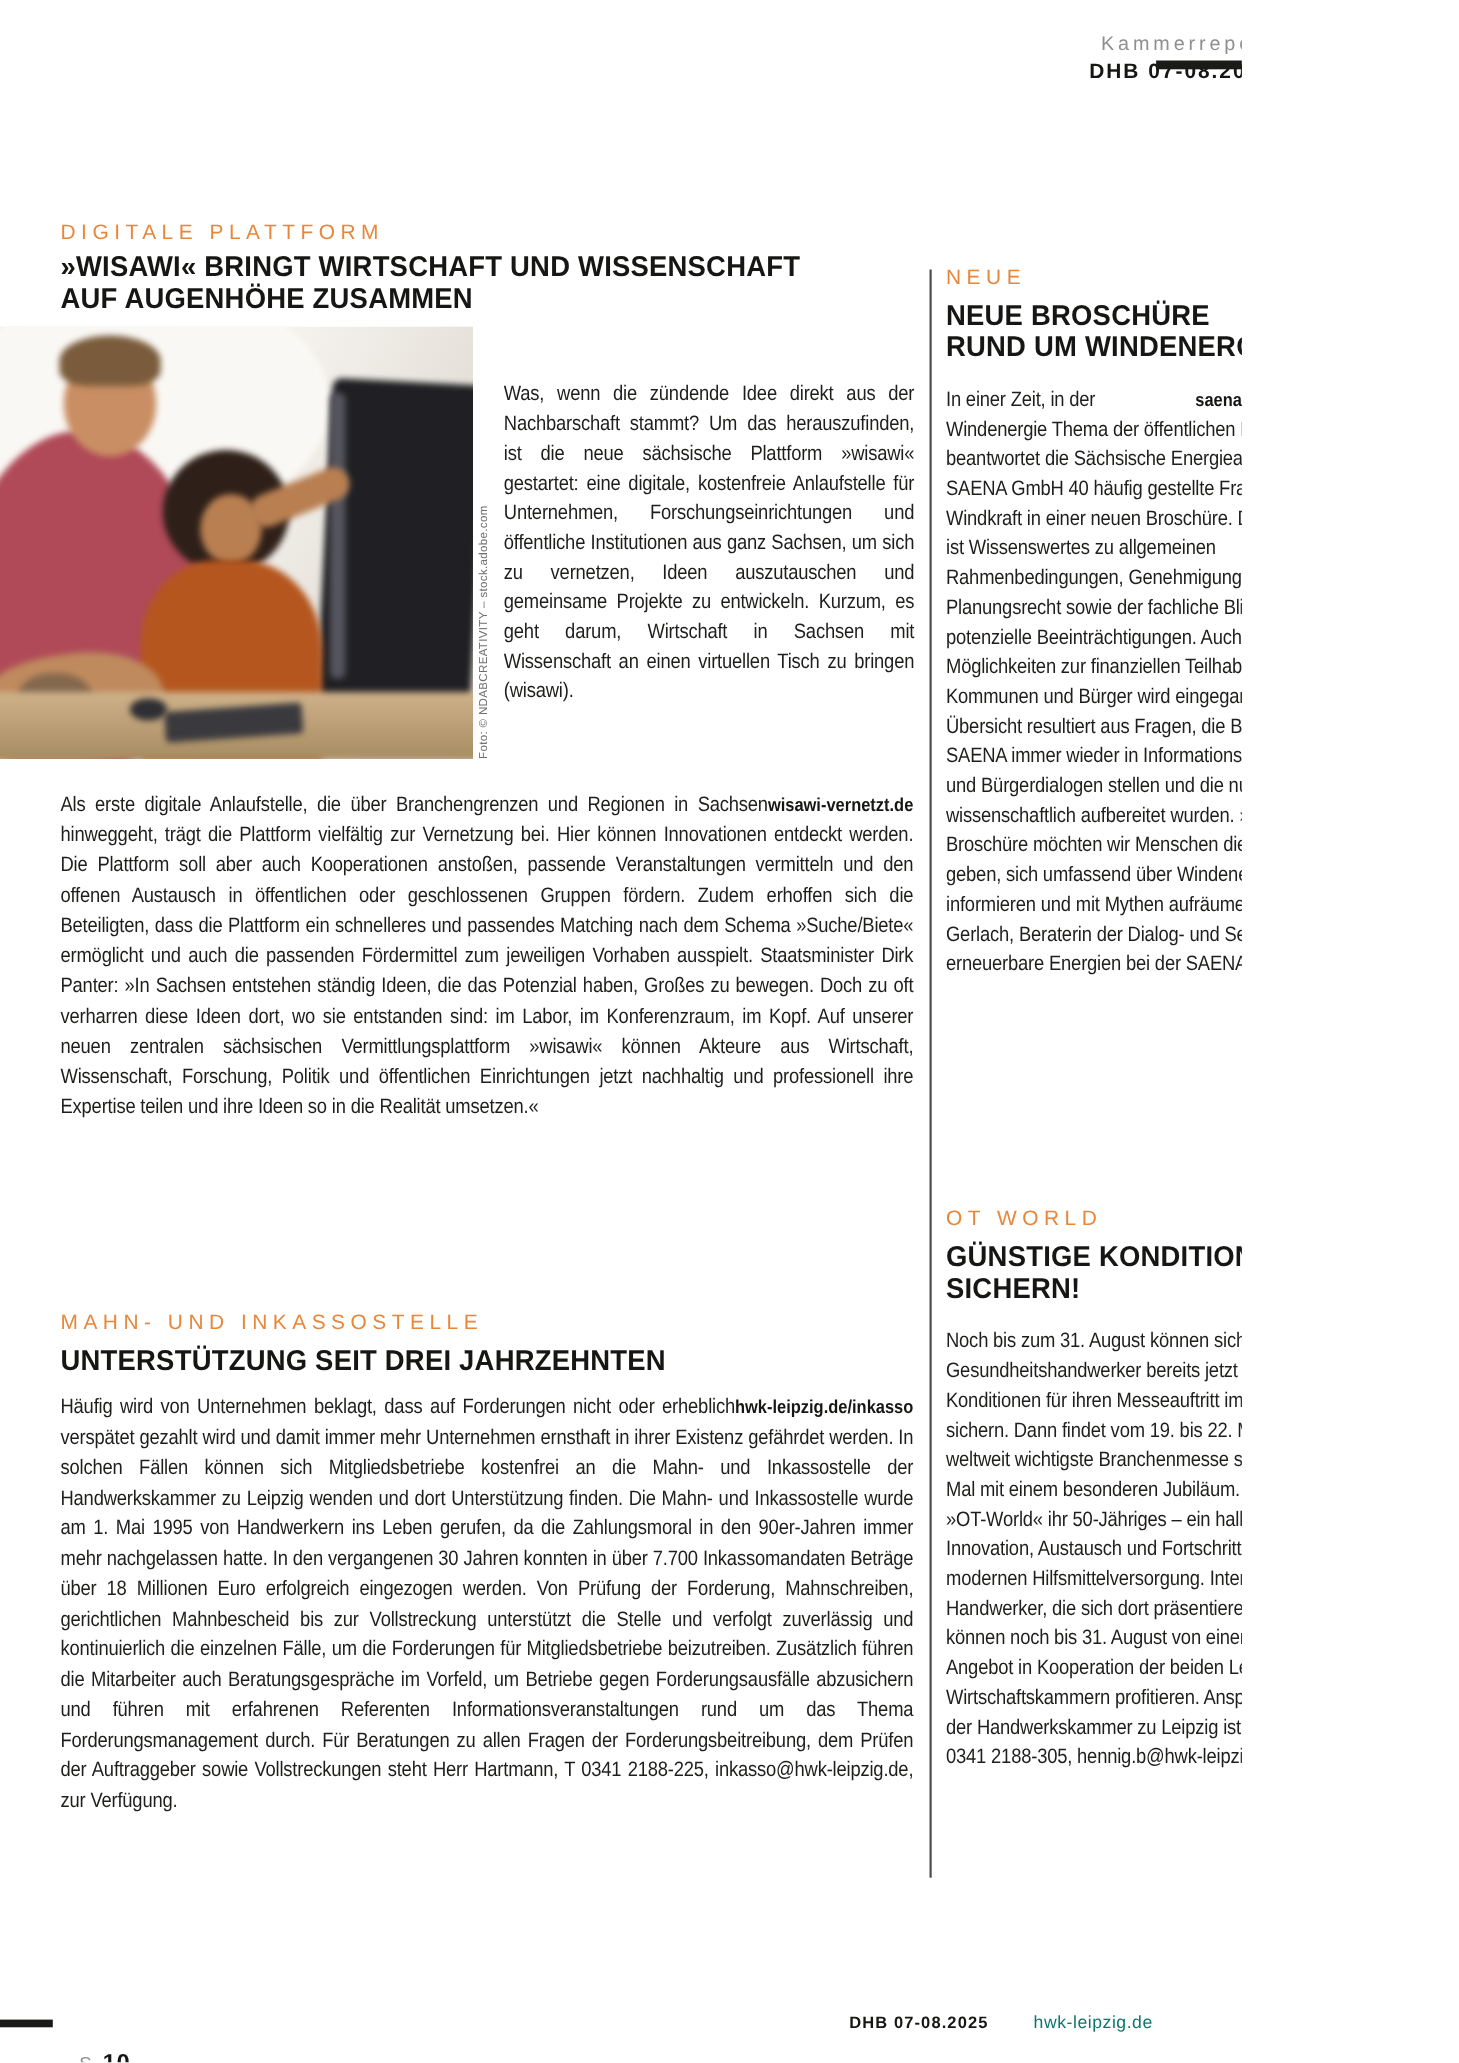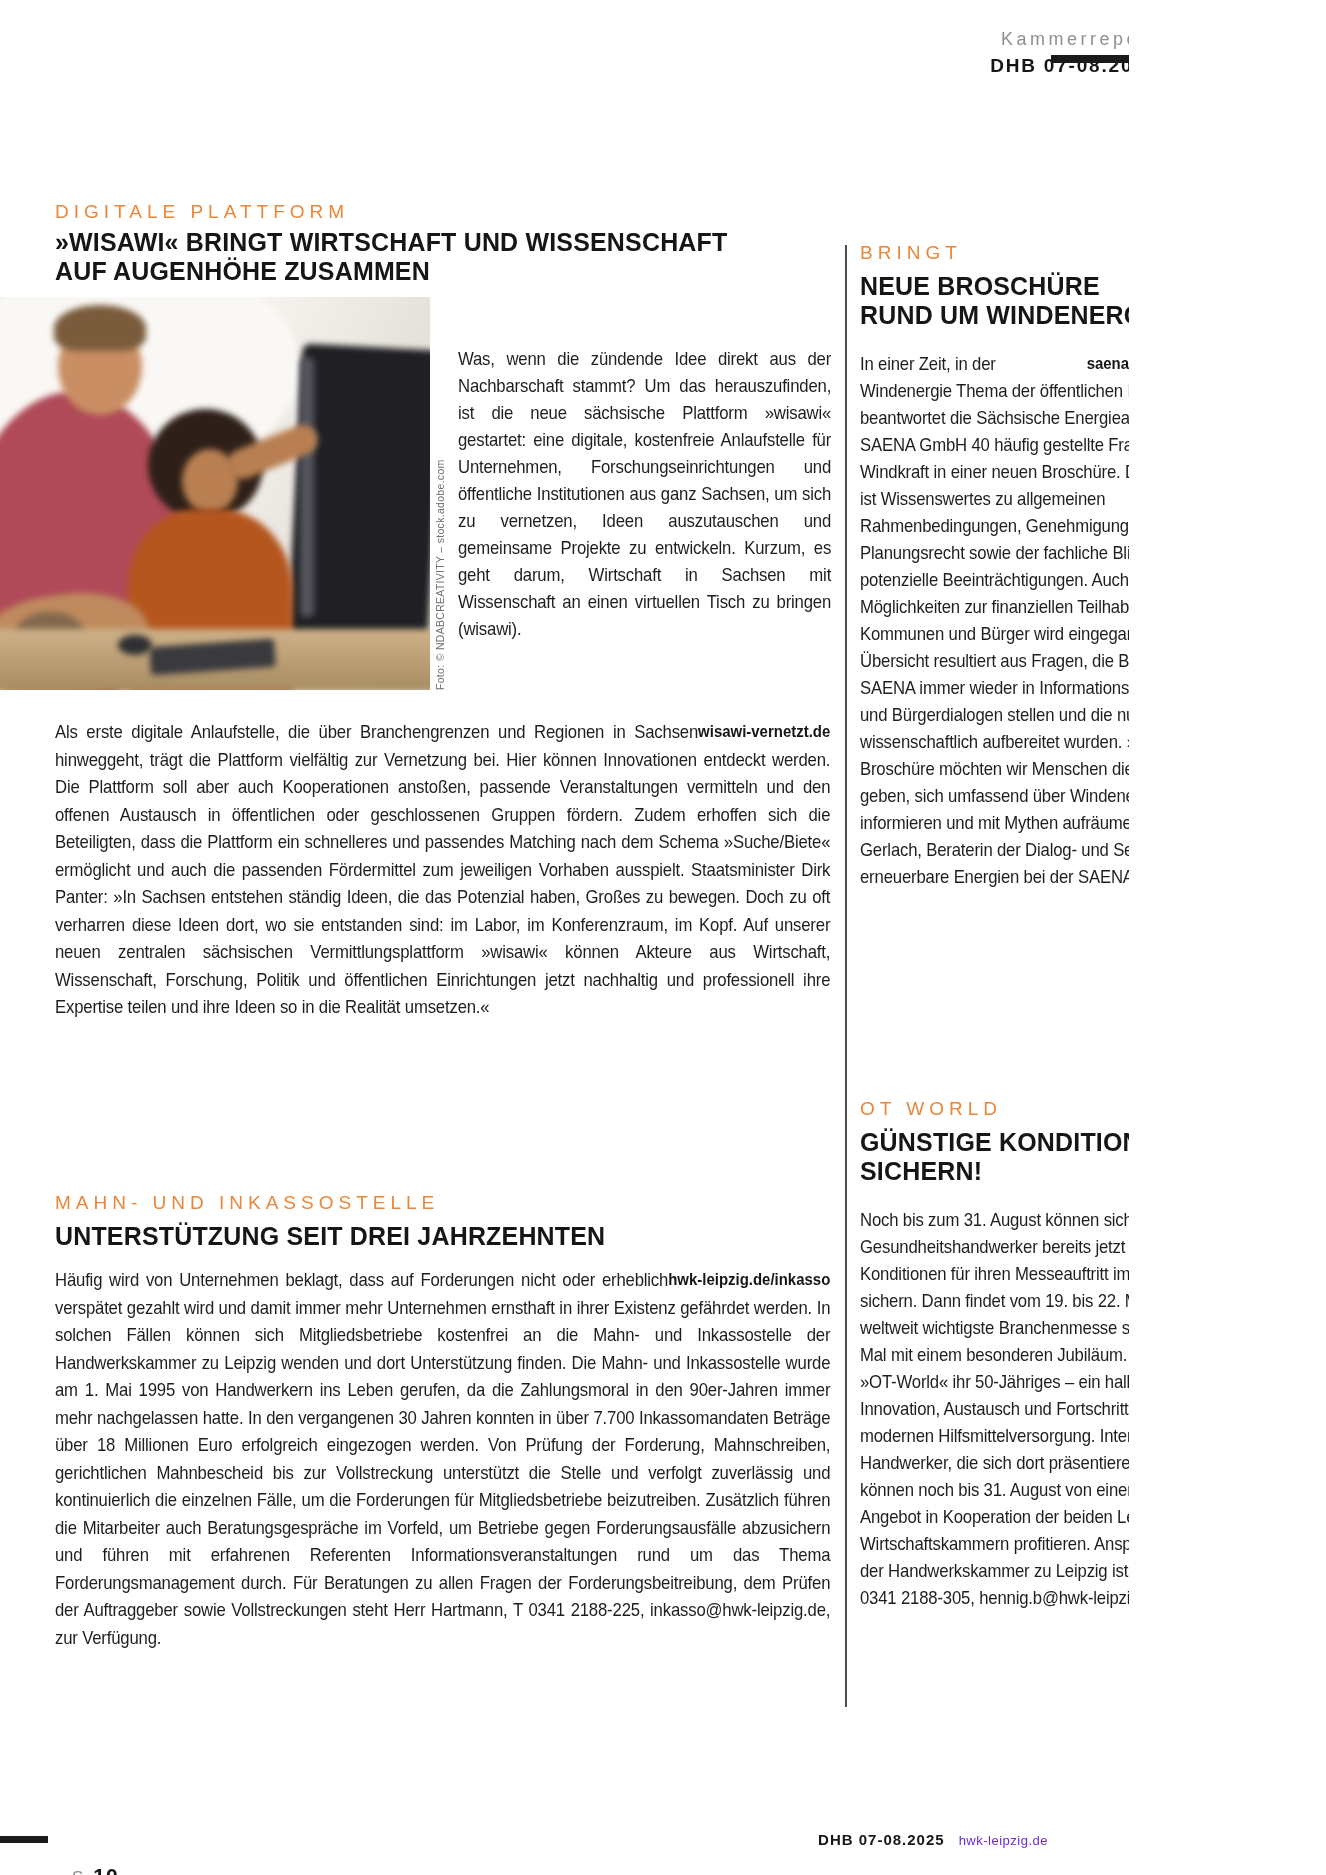--- a/index.html
+++ b/index.html
@@ -45,21 +45,21 @@
   .ph-mouse{left:118px;top:338px;width:34px;height:20px;background:#2f2f33;border-radius:50%;}
   .photo-credit{position:absolute;left:434px;top:690px;width:393px;transform:rotate(-90deg);transform-origin:0 0;
     font-size:10.5px;color:#6f6f6f;letter-spacing:.3px;}
   
   .footer-bar{position:absolute;left:0;top:1836px;width:48px;height:7px;background:#1a1a18;}
   .footer-left{position:absolute;left:72px;top:1827px;display:flex;align-items:baseline;gap:8px;}
   .page-prefix{font-size:17px;color:#8f8f8f;letter-spacing:2px;}
   .page-number{font-size:21px;font-weight:700;color:#161614;letter-spacing:1px;margin-top:37px;}
   .footer-right{position:absolute;top:1831px;right:81px;display:flex;align-items:baseline;gap:14px;}
   .footer-issue{font-size:15px;font-weight:700;color:#161614;letter-spacing:1px;}
-  .footer-site{font-size:13px;color:#6d28d9;letter-spacing:.5px;}
+  .footer-site{font-size:16px;color:#0f766e;letter-spacing:.5px;margin-left:27px;}
 </style>
 </head>
 <body>
 
 <div class="page">
 
   <div class="masthead">
     <div class="masthead-text">
       <div class="pub-name">Kammerreport</div>
       <div class="pub-issue">DHB 07-08.2025</div>
@@ -106,21 +106,21 @@
   <div class="kicker" style="left:55px;top:1192px;">MAHN- UND INKASSOSTELLE</div>
   <div class="headline" style="left:55px;top:1222px;">
     <div>UNTERSTÜTZUNG SEIT DREI JAHRZEHNTEN</div>
   </div>
   <div class="body-text just w-left" style="left:55px;top:1266px;">
     <span class="article-link">hwk-leipzig.de/inkasso</span><span>Häufig wird von Unternehmen beklagt, dass auf Forderungen nicht oder erheblich verspätet gezahlt wird und damit immer mehr Unternehmen ernsthaft in ihrer Existenz gefährdet werden. In solchen Fällen können sich Mitgliedsbetriebe kostenfrei an die Mahn- und Inkassostelle der Handwerkskammer zu Leipzig wenden und dort Unterstützung finden. Die Mahn- und Inkassostelle wurde am 1. Mai 1995 von Handwerkern ins Leben gerufen, da die Zahlungsmoral in den 90er-Jahren immer mehr nachgelassen hatte. In den vergangenen 30 Jahren konnten in über 7.700 Inkassomandaten Beträge über 18 Millionen Euro erfolgreich eingezogen werden. Von Prüfung der Forderung, Mahnschreiben, gerichtlichen Mahnbescheid bis zur Vollstreckung unterstützt die Stelle und verfolgt zuverlässig und kontinuierlich die einzelnen Fälle, um die Forderungen für Mitgliedsbetriebe beizutreiben. Zusätzlich führen die Mitarbeiter auch Beratungsgespräche im Vorfeld, um Betriebe gegen Forderungsausfälle abzusichern und führen mit erfahrenen Referenten Informationsveranstaltungen rund um das Thema Forderungsmanagement durch. Für Beratungen zu allen Fragen der Forderungsbeitreibung, dem Prüfen der Auftraggeber sowie Vollstreckungen steht Herr Hartmann, T 0341 2188-225, inkasso@hwk-leipzig.de, zur Verfügung.</span>
   </div>
 
   <div class="col-rule"></div>
 
-  <div class="kicker" style="left:860px;top:242px;">BRINGT</div>
+  <div class="kicker" style="left:860px;top:242px;">NEUE</div>
   <div class="headline" style="left:860px;top:272px;">
     <div>NEUE BROSCHÜRE</div>
     <div>RUND UM WINDENERGIE</div>
   </div>
   <div class="body-text w-right" style="left:860px;top:350px;">
     <span class="article-link">saena.de/broschueren</span><span>In einer Zeit, in der Windenergie Thema der öffentlichen Diskussion ist, beantwortet die Sächsische Energieagentur – SAENA GmbH 40 häufig gestellte Fragen rund um Windkraft in einer neuen Broschüre. Darin enthalten ist Wissenswertes zu allgemeinen Rahmenbedingungen, Genehmigungsverfahren und Planungsrecht sowie der fachliche Blick auf potenzielle Beeinträchtigungen. Auch auf Möglichkeiten zur finanziellen Teilhabe für Kommunen und Bürger wird eingegangen. Die Übersicht resultiert aus Fragen, die Bürger der SAENA immer wieder in Informationsveranstaltungen und Bürgerdialogen stellen und die nun wissenschaftlich aufbereitet wurden. »Mit dieser Broschüre möchten wir Menschen die Möglichkeit geben, sich umfassend über Windenergie zu informieren und mit Mythen aufräumen«, sagt Sarah Gerlach, Beraterin der Dialog- und Servicestelle für erneuerbare Energien bei der SAENA.</span>
   </div>
 
   <div class="kicker" style="left:860px;top:1098px;text-align:right;">OT WORLD</div>
   <div class="headline" style="left:860px;top:1128px;">

